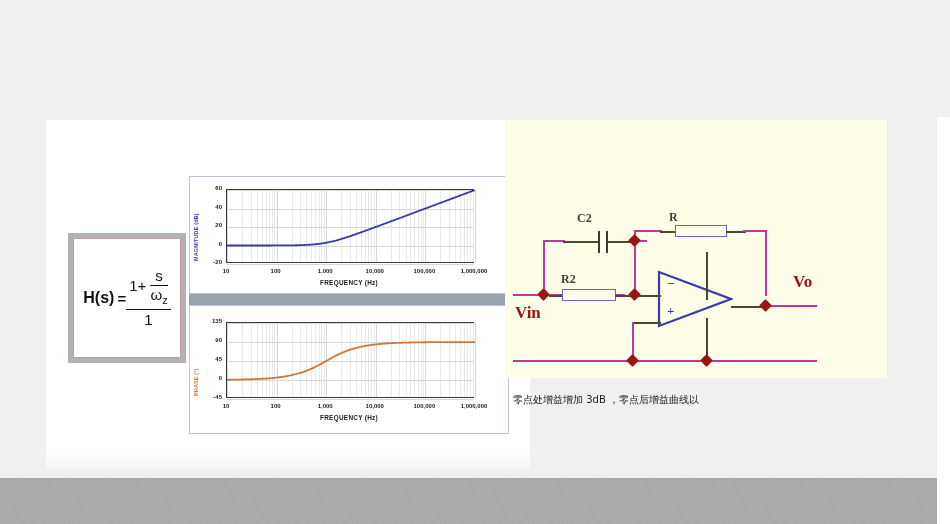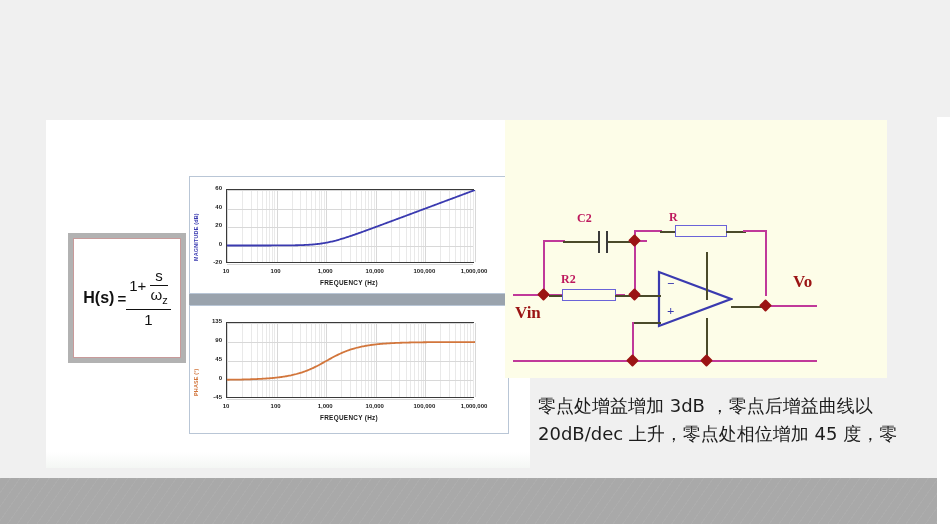--- a/index.html
+++ b/index.html
@@ -112,36 +112,36 @@
     position:absolute;width:9px;height:9px;background:#9b1414;
     transform:rotate(45deg);border-radius:1px;
   }
   .res{
     position:absolute;height:12px;border:1.6px solid #6a63d8;
     background:#fdfde8;box-sizing:border-box;
   }
   .cap-plate{position:absolute;width:2px;height:22px;background:#3a3a3a;}
   .clabel{
     position:absolute;font-family:"Liberation Serif","DejaVu Serif",serif;
-    font-weight:bold;font-size:12px;color:#be185d;white-space:nowrap;
+    font-weight:bold;font-size:12px;color:#404040;white-space:nowrap;
   }
   .vlabel{
     position:absolute;font-family:"Liberation Serif","DejaVu Serif",serif;
     font-weight:bold;font-size:17px;color:#9b1414;white-space:nowrap;
   }
   #opamp{position:absolute;left:152px;top:150px;width:76px;height:58px;}
   .oa-sign{
     position:absolute;font-family:"Liberation Serif",serif;font-weight:bold;
     font-size:13px;color:#3a3ab0;
   }
 
   
   #caption{
-    position:absolute;left:538px;top:392px;width:360px;
-    font-size:18px;line-height:1.58;color:#1c1c1c;
+    position:absolute;left:513px;top:392px;width:360px;
+    font-size:10px;line-height:1.58;color:#1c1c1c;
     font-family:"DejaVu Sans","Liberation Sans",sans-serif;
   }
   #caption div{white-space:nowrap;}
 </style>
 </head>
 <body>
 
 <div id="slide">
 
 
@@ -379,18 +379,17 @@
     <div class="node" style="left:256px;top:181px;"></div>
     <div class="node" style="left:123px;top:236px;"></div>
     <div class="node" style="left:197px;top:236px;"></div>
 
     <div class="vlabel" style="left:10px;top:183px;">Vin</div>
     <div class="vlabel" style="left:288px;top:152px;">Vo</div>
   </div>
 
   <div id="caption">
     <div>零点处增益增加 3dB ，零点后增益曲线以</div>
-    <div>20dB/dec 上升，零点处相位增加 45 度，零</div>
   </div>
 
   <div id="footer"></div>
   <div id="page-edge"></div>
 </div>
 
 </body></html>

